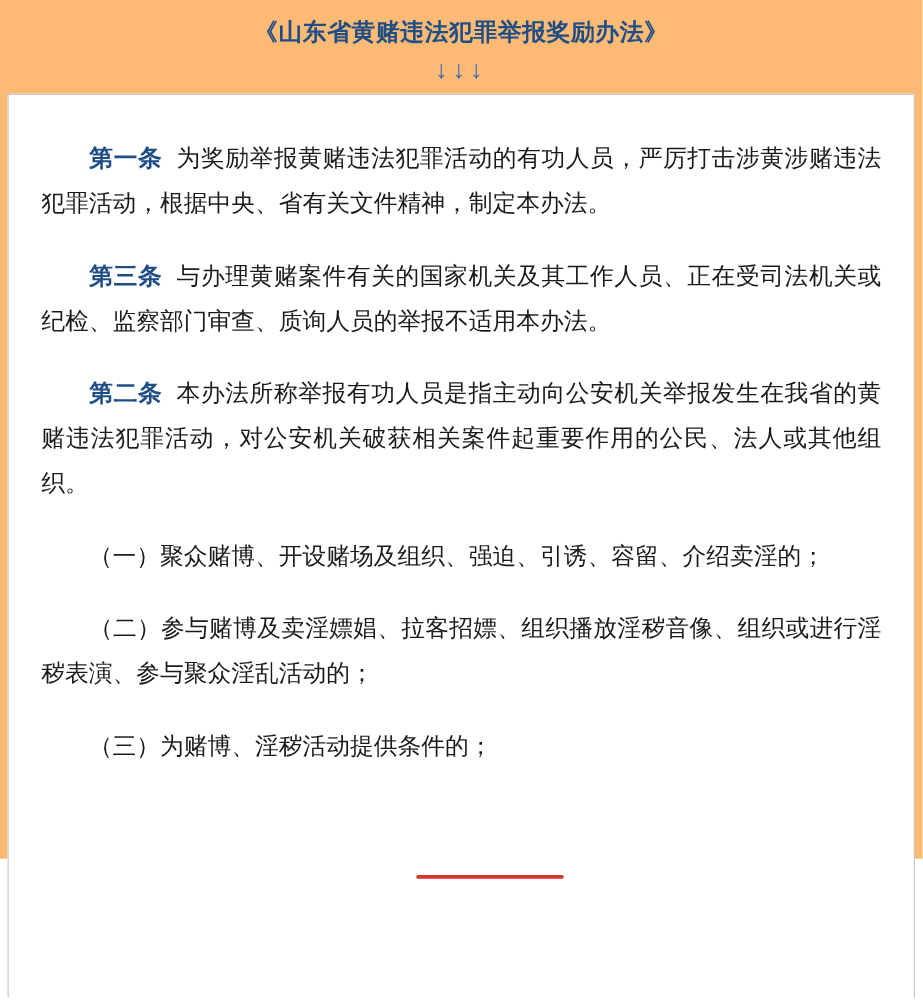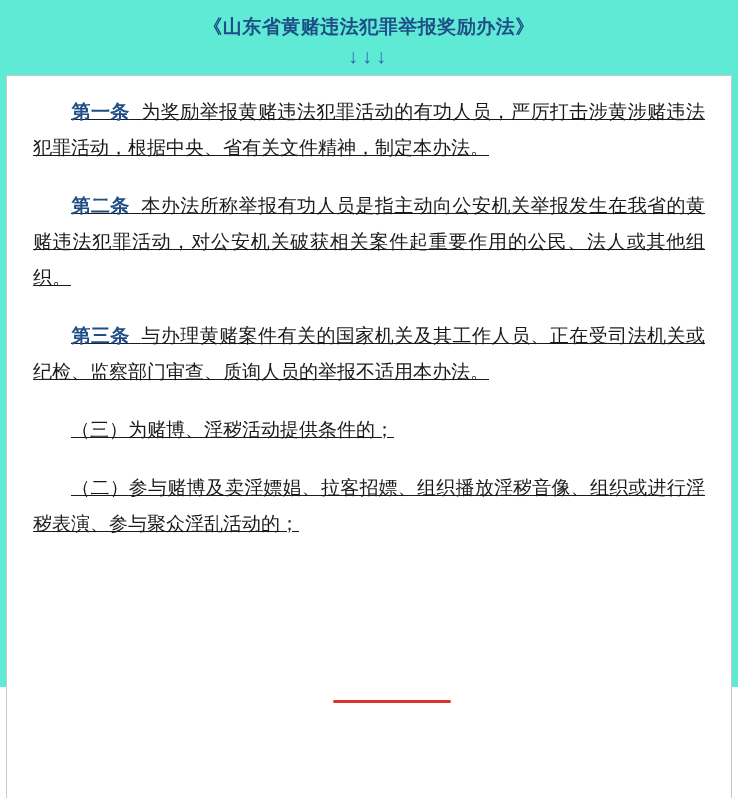--- a/index.html
+++ b/index.html
@@ -11,21 +11,21 @@
     height: 800px;
     background: #ffffff;
     font-family: "Liberation Sans", sans-serif;
     overflow: hidden;
   }
   .page {
     position: relative;
     width: 738px;
     height: 687px;
     box-sizing: border-box;
-    background: #5eead4;
+    background: #fdba74;
   }
   .doc-title {
     text-align: center;
     color: #1f4e86;
     font-size: 19px;
     font-weight: bold;
     letter-spacing: 0.5px;
     padding-top: 14px;
     padding-bottom: 4px;
     line-height: 1.4;
@@ -48,23 +48,22 @@
     box-sizing: border-box;
     padding: 18px 26px 0 26px;
     background: #ffffff;
     overflow: hidden;
   }
   .para {
     font-size: 19px;
     line-height: 36px;
     color: #1a1a1a;
     text-align: justify;
-    margin: 0 0 22px 0;
+    margin: 16px 0 22px 0;
     text-indent: 0;
-    text-decoration: underline;
   }
   .para .indent {
     display: inline-block;
     width: 38px;
   }
   .art-label {
     color: #1f4e86;
     font-weight: bold;
   }
   .para.item {
@@ -89,35 +88,38 @@
 
   <div class="arrows">↓↓↓</div>
 
   <div class="body-frame">
 
     <p class="para">
       <span class="indent"></span><span class="art-label">第一条</span>&nbsp;&nbsp;<span>为奖励举报黄赌违法犯罪活动的有功人员，严厉打击涉黄涉赌违法犯罪活动，根据中央、省有关文件精神，制定本办法。</span>
     </p>
 
     <p class="para">
+      <span class="indent"></span><span class="art-label">第三条</span>&nbsp;&nbsp;<span>与办理黄赌案件有关的国家机关及其工作人员、正在受司法机关或纪检、监察部门审查、质询人员的举报不适用本办法。</span>
+    </p>
+
+    <p class="para">
       <span class="indent"></span><span class="art-label">第二条</span>&nbsp;&nbsp;<span>本办法所称举报有功人员是指主动向公安机关举报发生在我省的黄赌违法犯罪活动，对公安机关破获相关案件起重要作用的公民、法人或其他组织。</span>
     </p>
 
-    <p class="para">
-      <span class="indent"></span><span class="art-label">第三条</span>&nbsp;&nbsp;<span>与办理黄赌案件有关的国家机关及其工作人员、正在受司法机关或纪检、监察部门审查、质询人员的举报不适用本办法。</span>
-    </p>
-
-
 
     <p class="para item">
-      <span class="indent"></span><span>（三）</span><span>为赌博、淫秽活动提供条件的；</span>
+      <span class="indent"></span><span>（一）</span><span>聚众赌博、开设赌场及组织、强迫、引诱、容留、介绍卖淫的；</span>
     </p>
 
     <p class="para item">
       <span class="indent"></span><span>（二）</span><span>参与赌博及卖淫嫖娼、拉客招嫖、组织播放淫秽音像、组织或进行淫秽表演、参与聚众淫乱活动的；</span>
+    </p>
+
+    <p class="para item">
+      <span class="indent"></span><span>（三）</span><span>为赌博、淫秽活动提供条件的；</span>
     </p>
 
 
   </div>
 
   <div class="underline-mark"></div>
 
 </div>
 
 </body></html>

